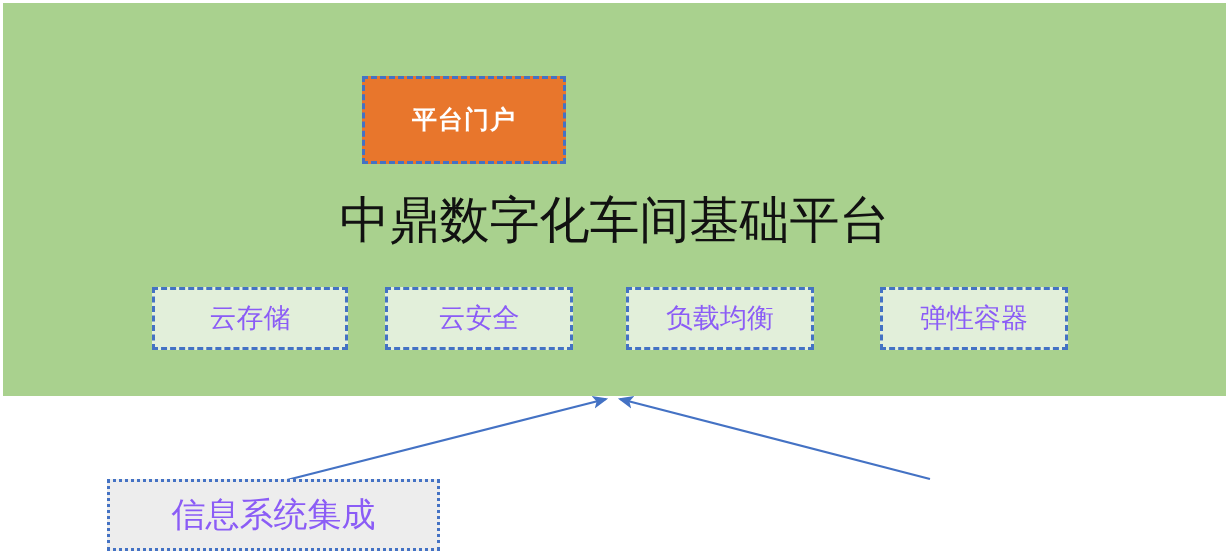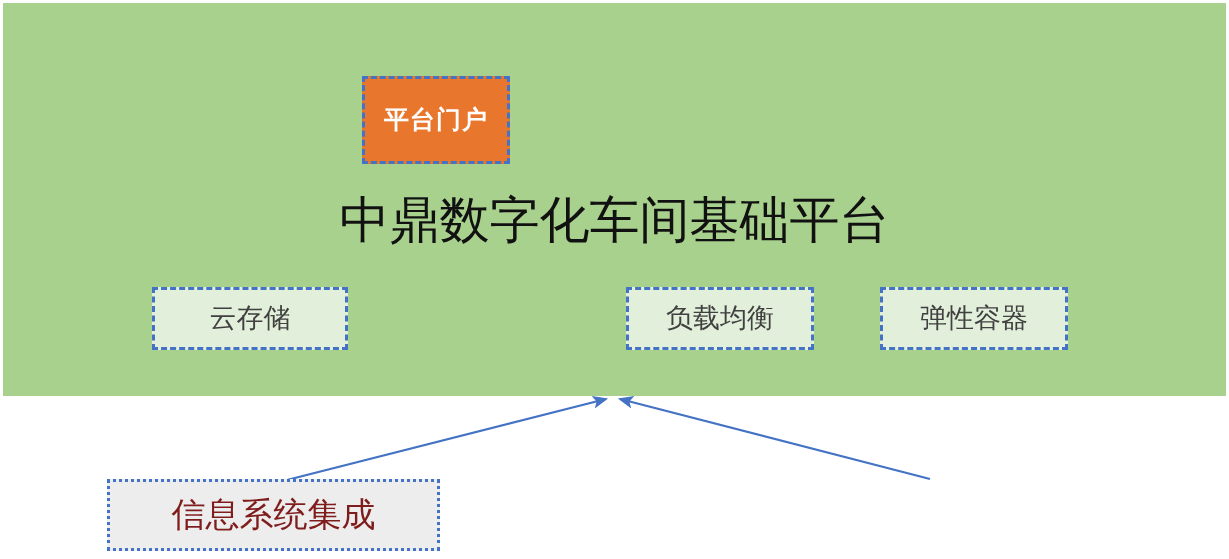--- a/index.html
+++ b/index.html
@@ -48,21 +48,21 @@
     color: #ffffff;
     font-weight: bold;
     font-size: 25px;
     letter-spacing: 1px;
     line-height: 1.1;
     text-align: center;
   }
   #module-portal {
     left: 362px;
     top: 76px;
-    width: 148px;
+    width: 204px;
     height: 88px;
   }
   #module-master-data {
     left: 773px;
     top: 76px;
     width: 192px;
     height: 88px;
   }
 
   
@@ -84,42 +84,42 @@
     position: absolute;
     top: 287px;
     height: 63px;
     background: #e2efda;
     border: 3px dashed #4472c4;
     box-sizing: border-box;
     display: flex;
     align-items: center;
     justify-content: center;
     font-size: 27px;
-    color: #404040;
+    color: #8b5cf6;
     line-height: 1.1;
     white-space: nowrap;
   }
   #capability-0 { left: 152px; width: 196px; }
   #capability-1 { left: 385px; width: 188px; }
   #capability-2 { left: 626px; width: 188px; }
   #capability-3 { left: 880px; width: 188px; }
 
   
   .source-box {
     position: absolute;
     top: 479px;
     height: 72px;
     background: #ededed;
     border: 3px dotted #4472c4;
     box-sizing: border-box;
     display: flex;
     align-items: center;
     justify-content: center;
     font-size: 34px;
-    color: #7f1d1d;
+    color: #8b5cf6;
     line-height: 1.1;
     white-space: nowrap;
   }
   #source-0 { left: 107px; width: 333px; }
   #source-1 { left: 784px; width: 326px; }
 
   
   .connectors {
     position: absolute;
     left: 0;
@@ -139,20 +139,23 @@
   <div class="module-highlight" id="module-portal">
     <span>平台门户</span>
   </div>
 
 
   <div class="platform-title">中鼎数字化车间基础平台</div>
 
   <div class="capability-box" id="capability-0">
     <span>云存储</span>
   </div>
+  <div class="capability-box" id="capability-1">
+    <span>云安全</span>
+  </div>
   <div class="capability-box" id="capability-2">
     <span>负载均衡</span>
   </div>
   <div class="capability-box" id="capability-3">
     <span>弹性容器</span>
   </div>
 
   <svg class="connectors" viewBox="0 0 1229 559">
     <defs>
       <marker id="arrowhead-blue" markerWidth="7" markerHeight="7" refX="6" refY="3.2" orient="auto" markerUnits="strokeWidth">

